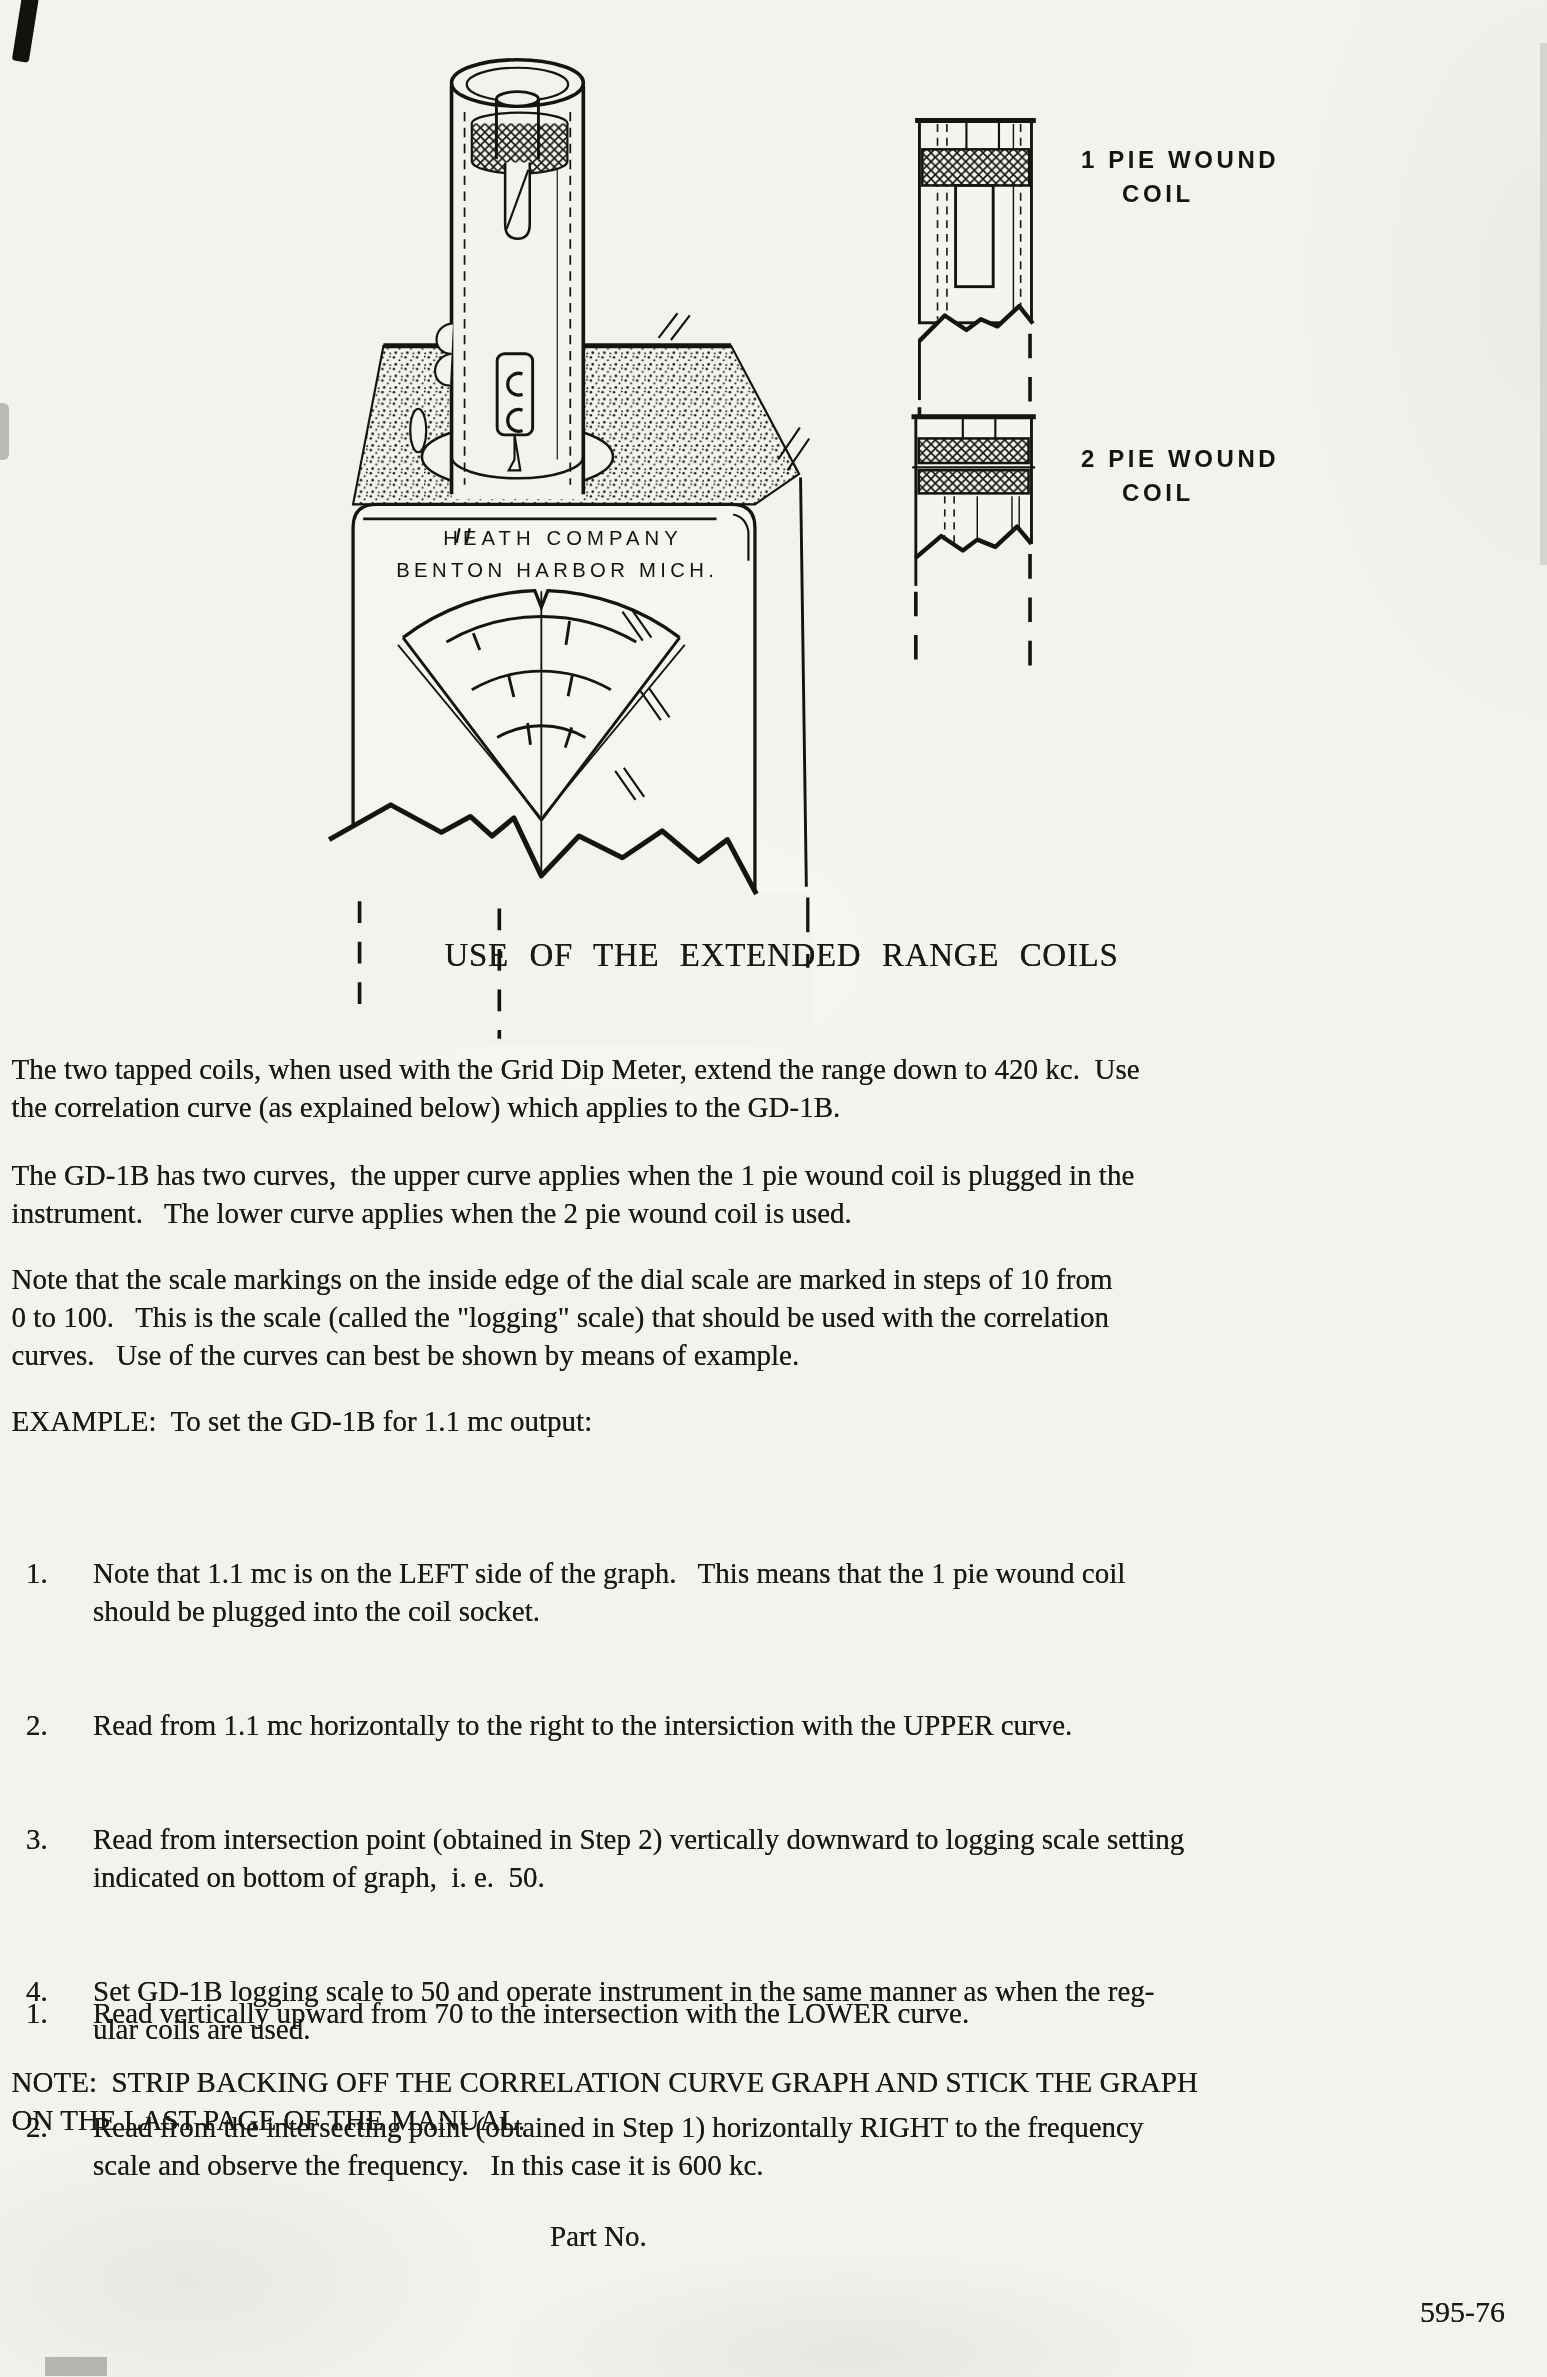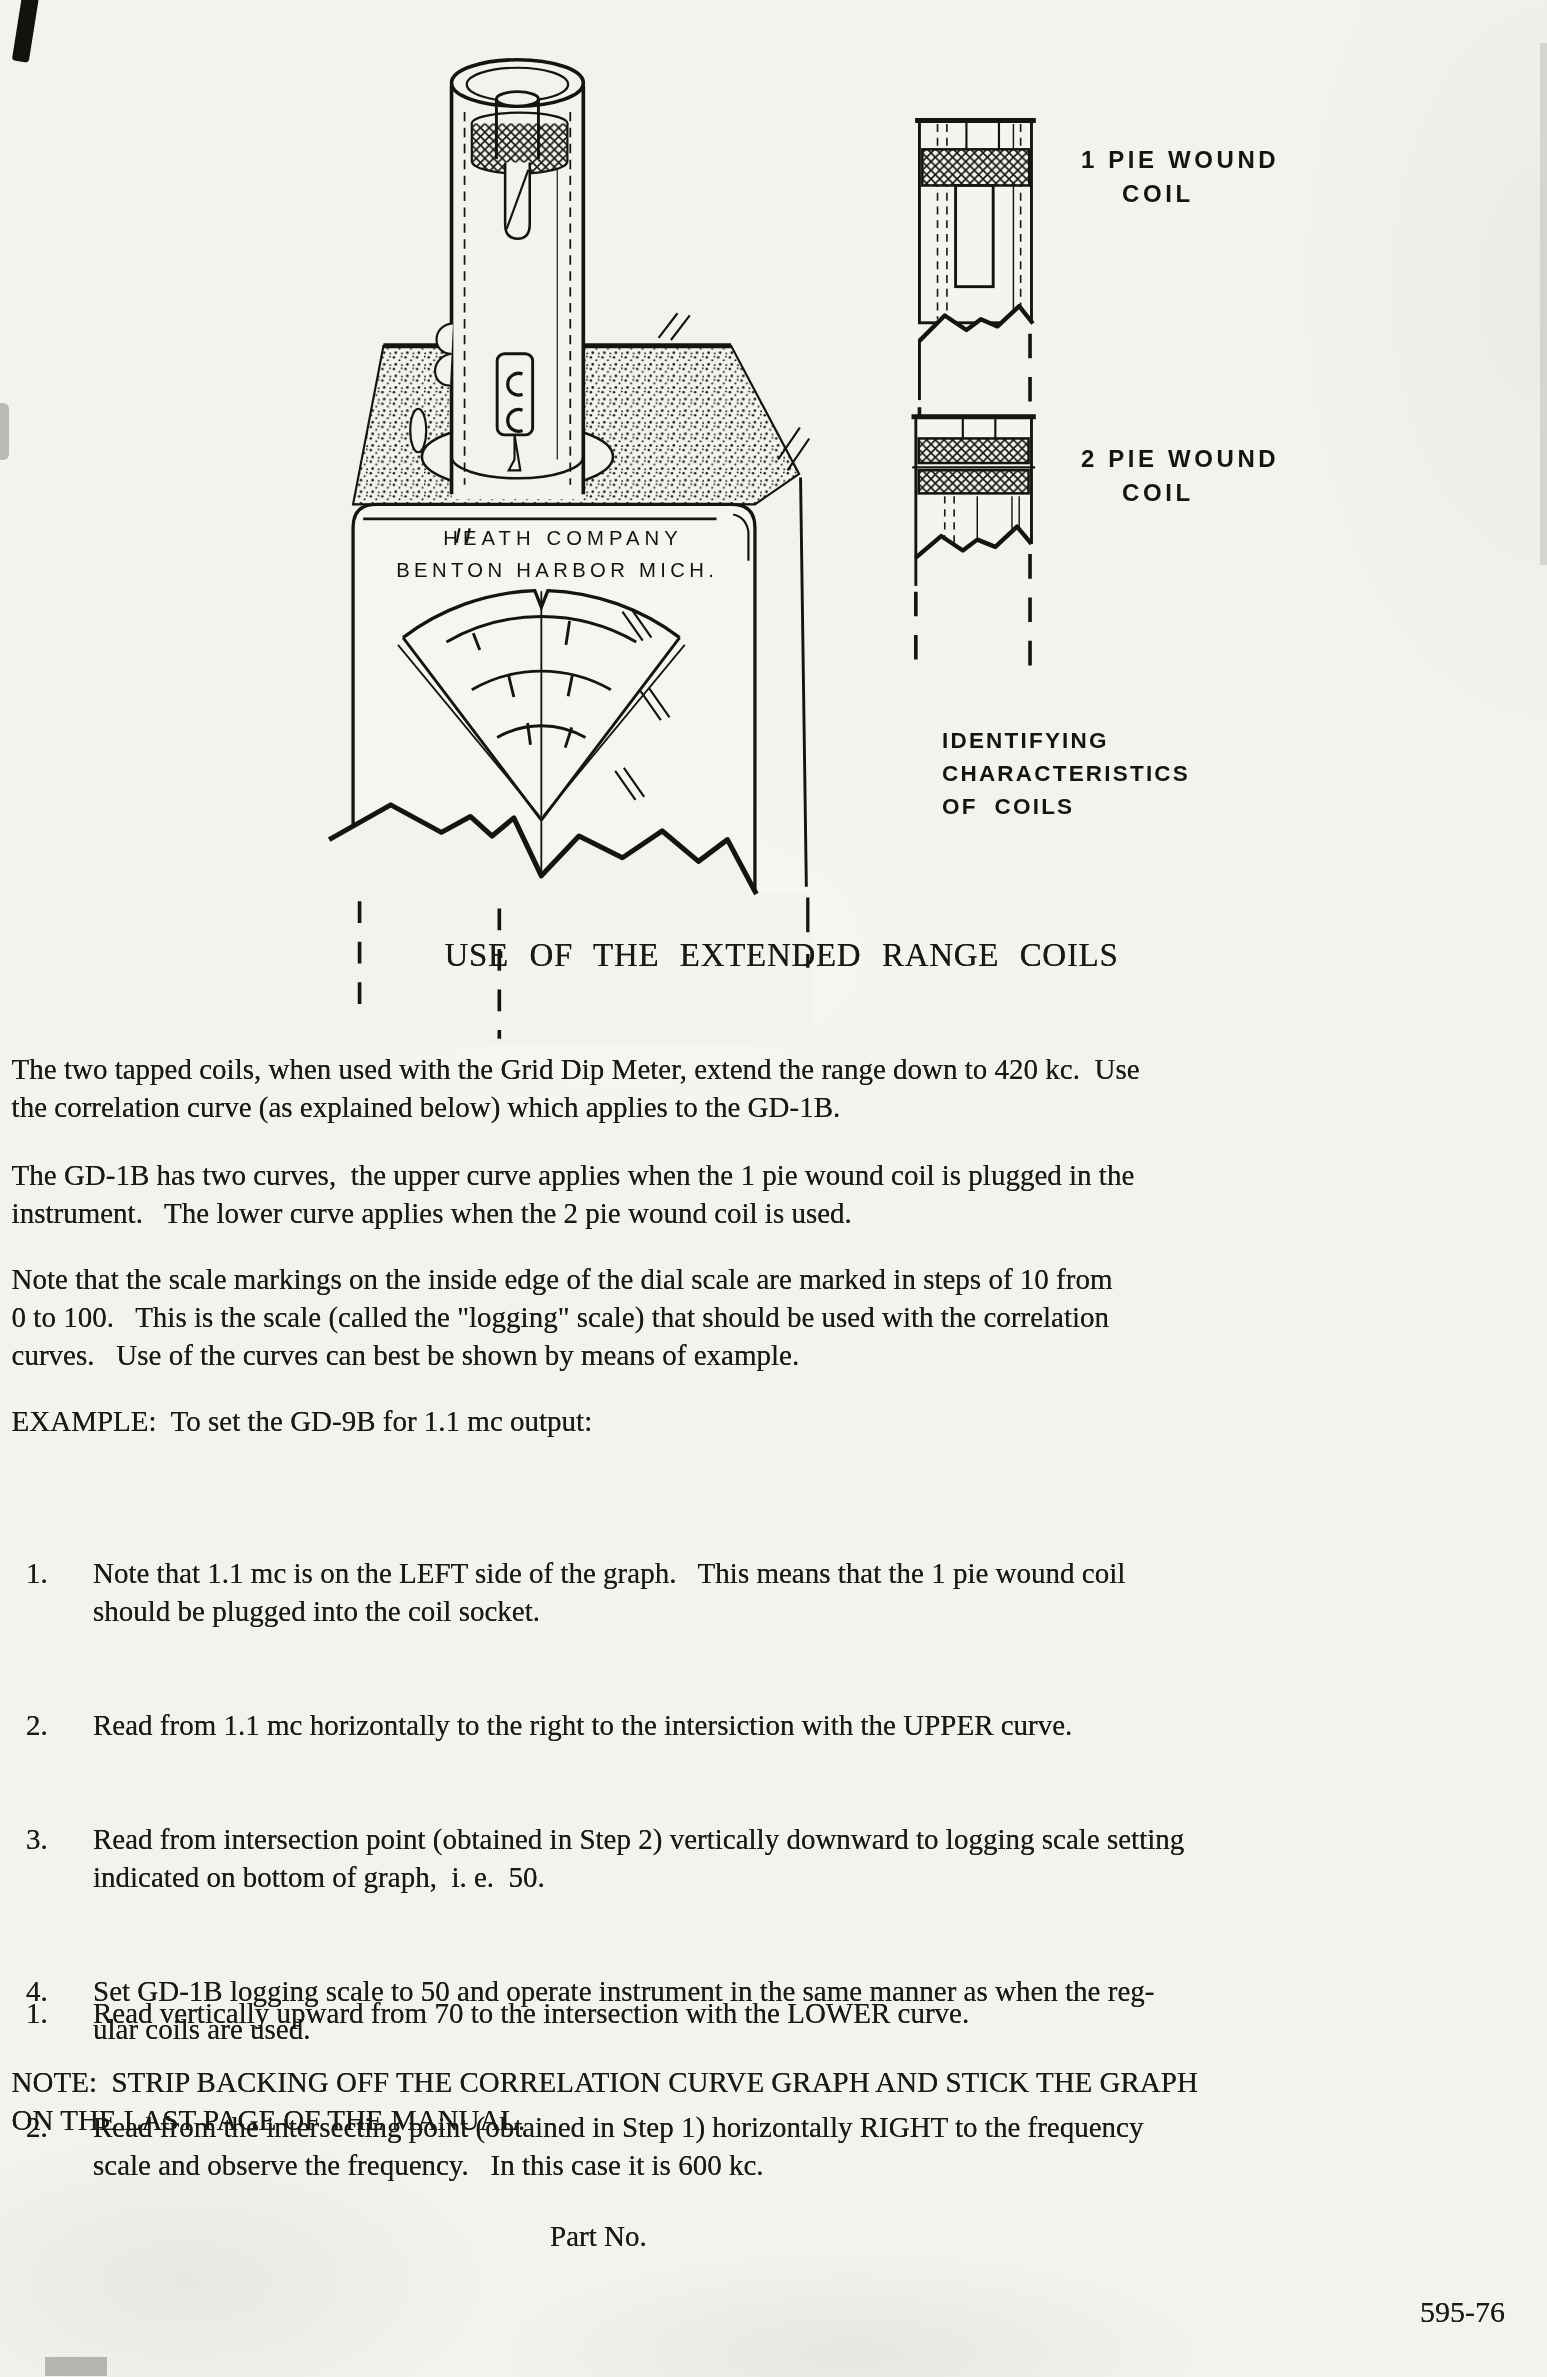--- a/index.html
+++ b/index.html
@@ -176,35 +176,32 @@
       <line x1="15" y1="203" x2="15" y2="244" stroke-width="4"></line>
       <line x1="15" y1="252" x2="15" y2="365" stroke-width="5" stroke-dasharray="34 26"></line>
       <line x1="173" y1="200" x2="173" y2="365" stroke-width="5" stroke-dasharray="34 26"></line>
     </g>
   </svg>
 
   <div class="abs hand-label" style="left:1081px;top:143px;">1 PIE WOUND
     COIL</div>
   <div class="abs hand-label" style="left:1081px;top:442px;">2 PIE WOUND
     COIL</div>
-  <div class="abs hand-label" style="left:942px;top:724px;font-size:22.5px;letter-spacing:2.2px;line-height:33px;">IDENTIFYING
-CHARACTERISTICS
-OF  COILS</div>
 
   <div class="abs body-text centered" style="top:936px;font-size:33px;word-spacing:11.6px;letter-spacing:0.7px;padding-left:16px;">USE OF THE EXTENDED RANGE COILS</div>
 
   <div class="abs body-text" style="left:11.6px;right:10px;top:1050px;">The two tapped coils, when used with the Grid Dip Meter, extend the range down to 420 kc.  Use
 the correlation curve (as explained below) which applies to the GD-1B.</div>
   <div class="abs body-text" style="left:11.6px;right:10px;top:1156px;font-family:Liberation Serif, serif;">The GD-1B has two curves,  the upper curve applies when the 1 pie wound coil is plugged in the
 instrument.   The lower curve applies when the 2 pie wound coil is used.</div>
   <div class="abs body-text" style="left:11.6px;right:10px;top:1260px;">Note that the scale markings on the inside edge of the dial scale are marked in steps of 10 from
 0 to 100.   This is the scale (called the "logging" scale) that should be used with the correlation
 curves.   Use of the curves can best be shown by means of example.</div>
 
-  <div class="abs body-text" style="left:11.6px;right:10px;top:1402px;">EXAMPLE:  To set the GD-9B for 1.1 mc output:</div>
+  <div class="abs body-text" style="left:11.6px;right:10px;top:1402px;">EXAMPLE:  To set the GD-1B for 1.1 mc output:</div>
 
   <div class="abs body-text list" style="top:1478px;">
     <div class="li">
       <div class="num">1.</div>
       <div class="litext">Note that 1.1 mc is on the LEFT side of the graph.   This means that the 1 pie wound coil
 should be plugged into the coil socket.</div>
     </div>
     <div class="li">
       <div class="num">2.</div>
       <div class="litext">Read from 1.1 mc horizontally to the right to the intersiction with the UPPER curve.</div>

